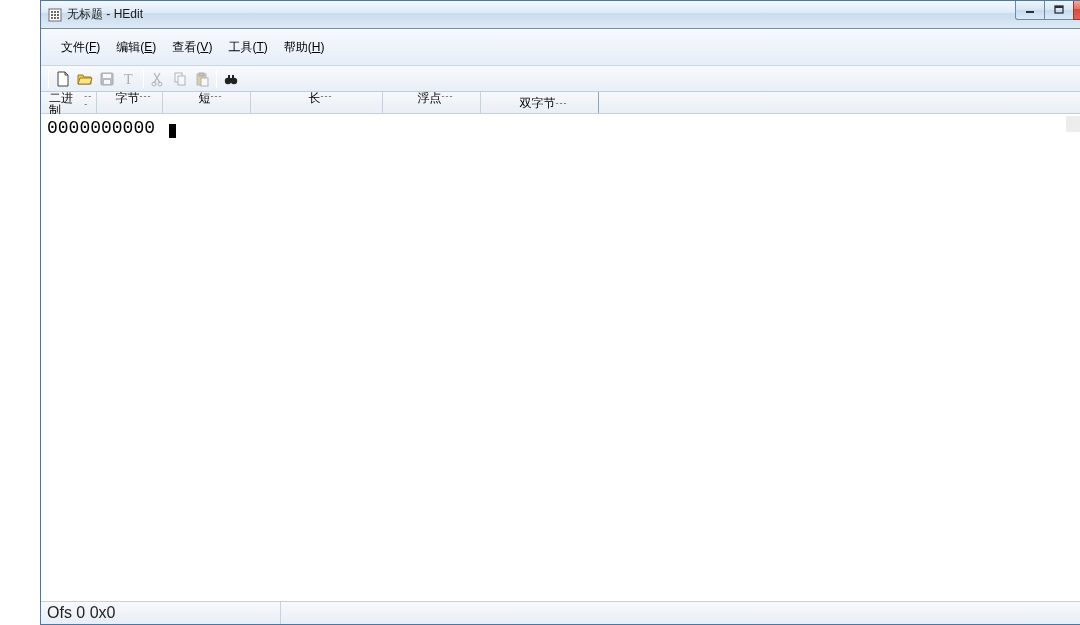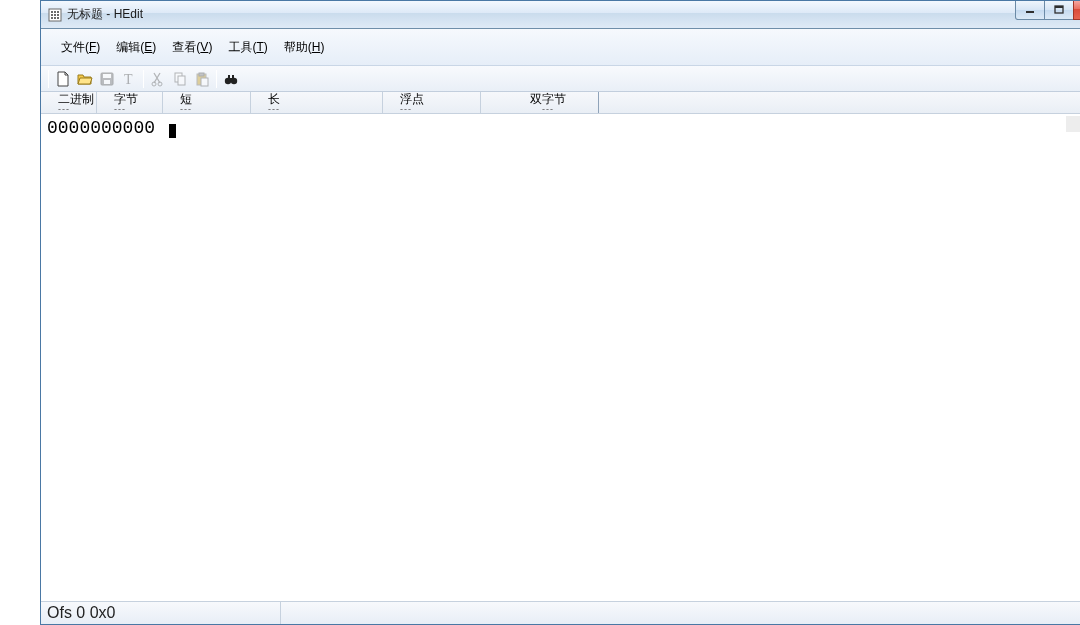--- a/index.html
+++ b/index.html
@@ -68,22 +68,22 @@
   .tbtn.disabled { opacity: .45; }
   .infobar {
     height: 22px;
     background: linear-gradient(to bottom, #f6f8fb, #e9eef5);
     border-bottom: 1px solid #c6d1de;
     display:flex;
     font-family: "SimSun", sans-serif;
     font-size: 12px;
   }
   .infocell {
-    display:flex; flex-direction:column; justify-content:center;
-    padding: 0 0 0 17px;
+    display:flex; flex-direction:row; justify-content:center;
+    padding: 0 0 0 8px;
     border-right: 1px solid #c6d1de;
     line-height: 10px;
   }
   .infocell .lbl { color:#000; font-size:12px; line-height:12px; }
   .infocell .val { color:#555; font-size:9px; line-height:8px; letter-spacing:1px; }
   .ic0{width:56px;} .ic1{width:66px;} .ic2{width:88px;} .ic3{width:132px;} .ic4{width:98px;} .ic5{width:118px;align-items:center;}
   .content {
     flex: 1;
     display:flex;
     background:#fff;

